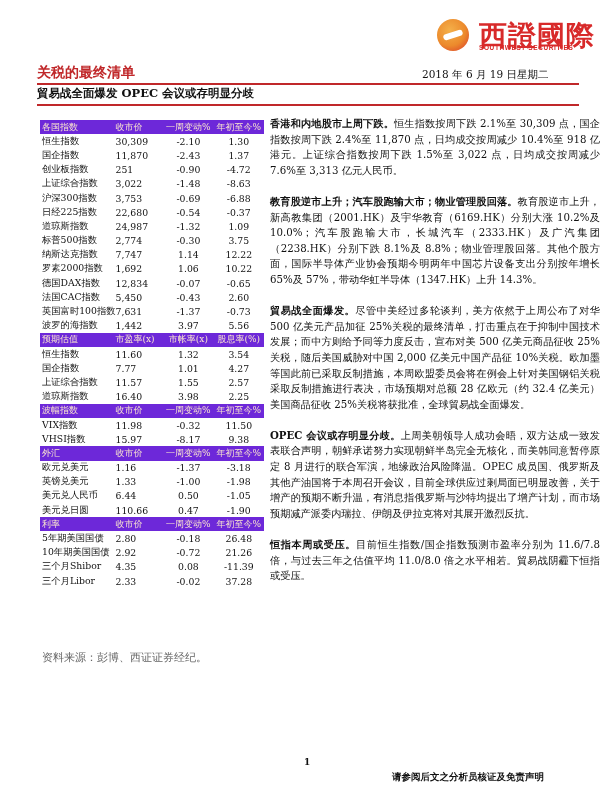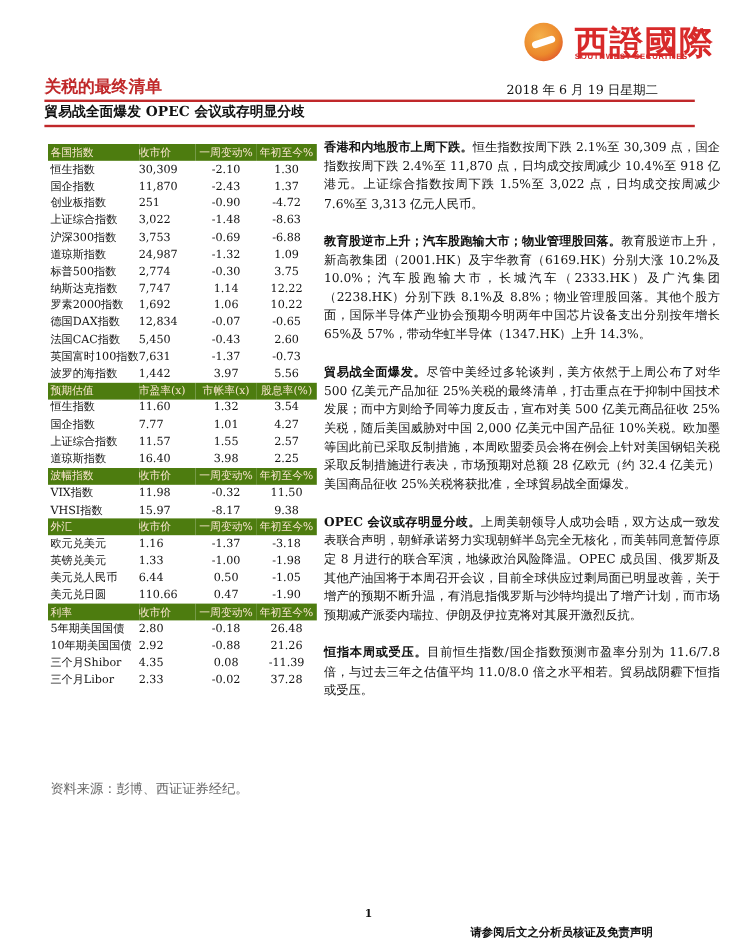--- a/index.html
+++ b/index.html
@@ -12,21 +12,21 @@
   .report-title { position:absolute; left:37px; top:64px; font-size:14px; font-weight:bold; color:#c0282a; }
   .report-date { position:absolute; left:422px; top:68px; font-size:10.5px; color:#111; }
   .headline { position:absolute; left:37px; top:86px; font-size:11.5px; font-weight:bold; color:#111; }
   .rule { position:absolute; left:37px; width:542px; height:2px; background:#c0282a; }
   .tbl { position:absolute; left:40px; top:120px; width:224px; border-collapse:collapse; font-size:9.3px; }
   .tbl td { height:14.2px; padding:0; white-space:nowrap; }
   .tbl td.c0 { width:68px; padding-left:2px; text-align:left; }
   .tbl td.c1 { width:50px; text-align:left; }
   .tbl td.c2 { width:52px; text-align:center; }
   .tbl td.c3 { width:52px; text-align:center; }
-  .tbl tr.hdr td { background:#4d7c0f; color:#fbe6cf; font-size:9px; }
+  .tbl tr.hdr td { background:#6d28d9; color:#fbe6cf; font-size:9px; }
   .source { position:absolute; left:42px; top:650px; font-size:11px; color:#666; }
   .body { position:absolute; left:270px; top:116px; width:330px; font-size:10.2px; line-height:15.6px; color:#111; }
   .body p { margin:0 0 15.6px 0; text-align:justify; }
   .body b { font-weight:bold; }
   .page-num { position:absolute; left:304px; top:757px; font-size:9px; font-weight:bold; }
   .disclaimer { position:absolute; left:392px; top:771px; font-size:9.5px; font-weight:bold;font-family:Liberation Mono, monospace; }
 </style>
 </head>
 <body>
 
@@ -74,20 +74,26 @@
         <td class="c2">-1.48</td>
         <td class="c3">-8.63</td>
       </tr>
       <tr>
         <td class="c0">沪深300指数</td>
         <td class="c1">3,753</td>
         <td class="c2">-0.69</td>
         <td class="c3">-6.88</td>
       </tr>
       <tr>
+        <td class="c0">日经225指数</td>
+        <td class="c1">22,680</td>
+        <td class="c2">-0.54</td>
+        <td class="c3">-0.37</td>
+      </tr>
+      <tr>
         <td class="c0">道琼斯指数</td>
         <td class="c1">24,987</td>
         <td class="c2">-1.32</td>
         <td class="c3">1.09</td>
       </tr>
       <tr>
         <td class="c0">标普500指数</td>
         <td class="c1">2,774</td>
         <td class="c2">-0.30</td>
         <td class="c3">3.75</td>
@@ -214,21 +220,21 @@
       </tr>
       <tr>
         <td class="c0">5年期美国国债</td>
         <td class="c1">2.80</td>
         <td class="c2">-0.18</td>
         <td class="c3">26.48</td>
       </tr>
       <tr>
         <td class="c0">10年期美国国债</td>
         <td class="c1">2.92</td>
-        <td class="c2">-0.88</td>
+        <td class="c2">-0.72</td>
         <td class="c3">21.26</td>
       </tr>
       <tr>
         <td class="c0">三个月Shibor</td>
         <td class="c1">4.35</td>
         <td class="c2">0.08</td>
         <td class="c3">-11.39</td>
       </tr>
       <tr>
         <td class="c0">三个月Libor</td>

